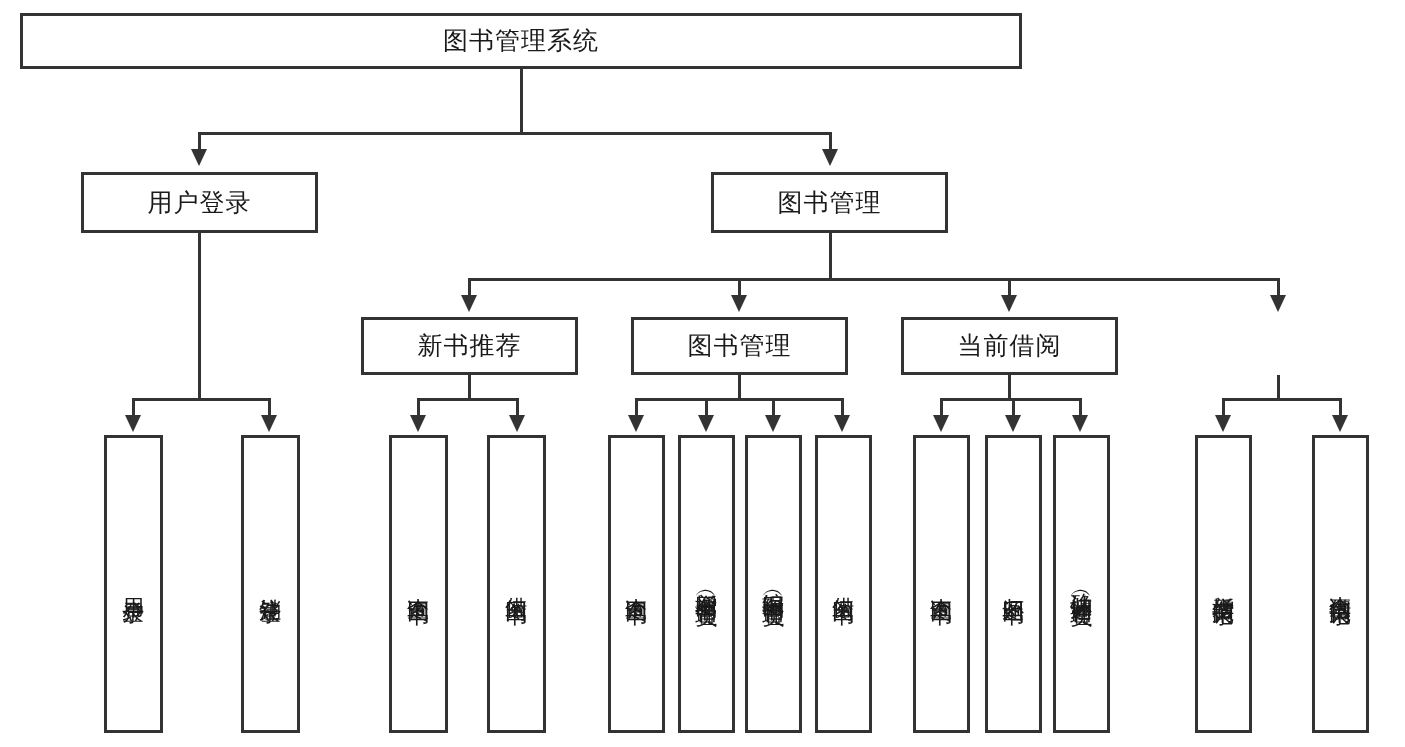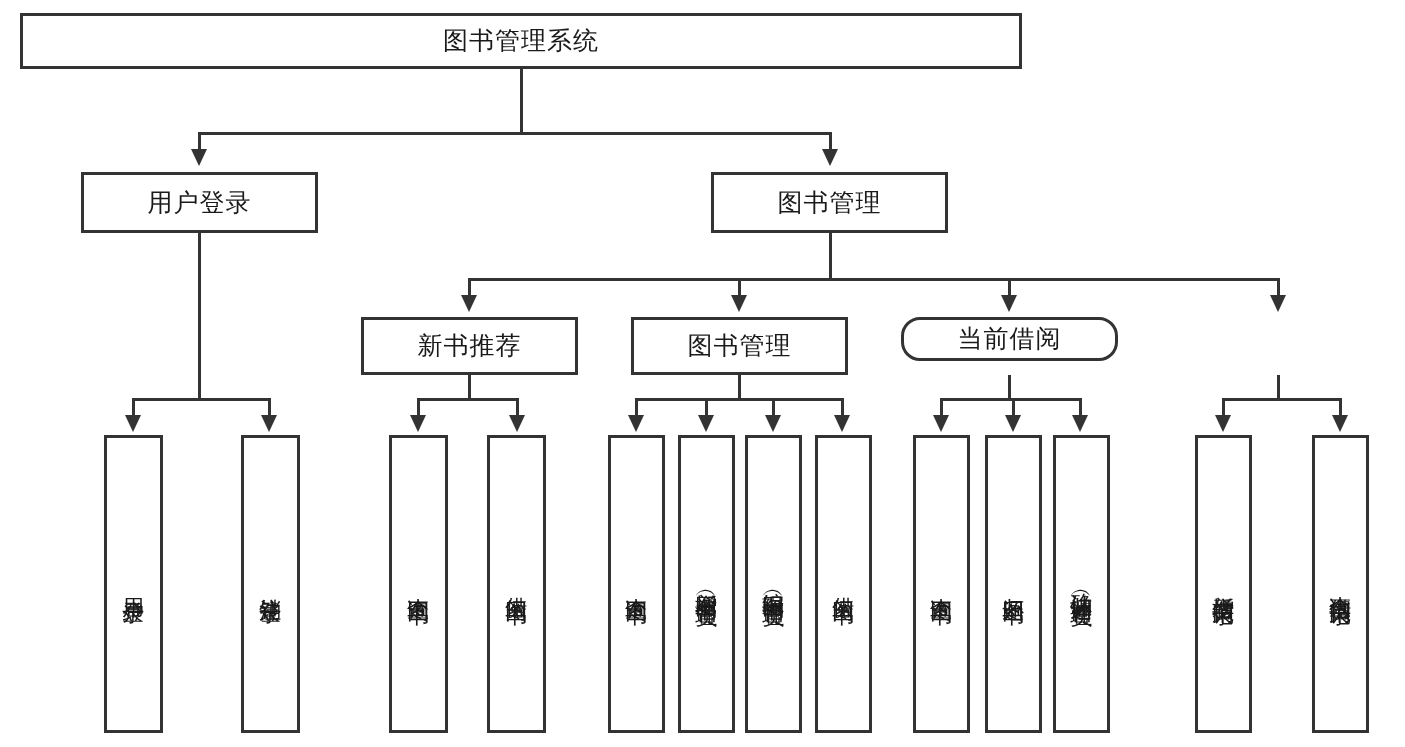--- a/index.html
+++ b/index.html
@@ -89,21 +89,21 @@
   </div>
 
   <div class="node horiz" style="left:361px; top:317px; width:217px; height:58px;">
     <span>新书推荐</span>
   </div>
 
   <div class="node horiz" style="left:631px; top:317px; width:217px; height:58px;">
     <span>图书管理</span>
   </div>
 
-  <div class="node horiz" style="left:901px; top:317px; width:217px; height:44px;border-radius:19px;">
+  <div class="node horiz" style="left:901px; top:317px; width:217px; height:58px;">
     <span>当前借阅</span>
   </div>
 
 
   <div class="node vert" style="left:104px; top:435px; width:59px; height:298px;">
     <span class="vtext">用户登录</span>
   </div>
   <div class="node vert" style="left:241px; top:435px; width:59px; height:298px;">
     <span class="vtext">注销登录</span>
   </div>

